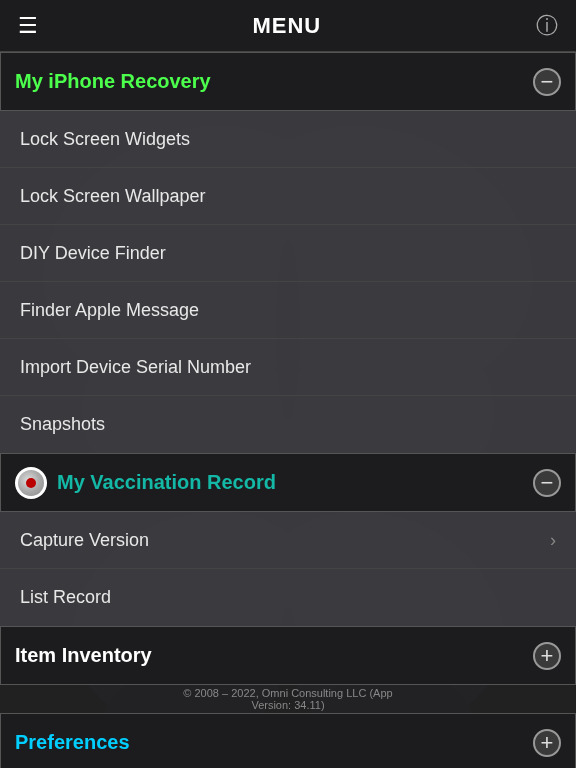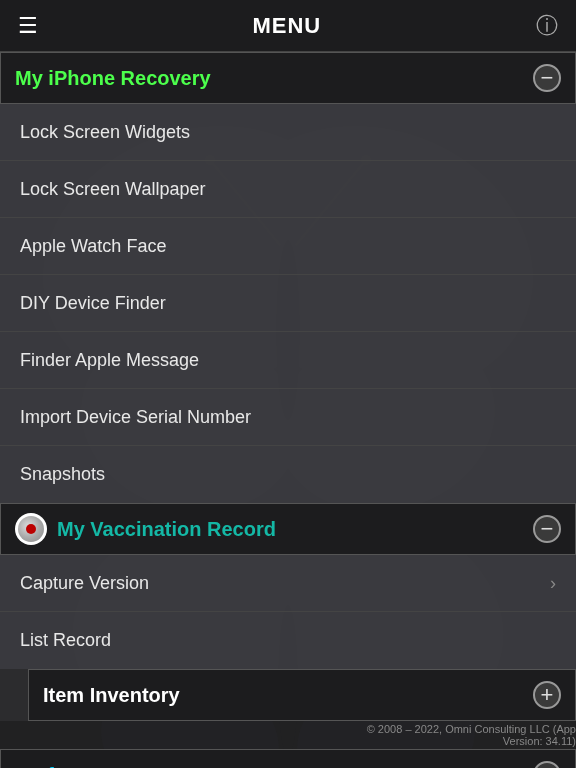--- a/index.html
+++ b/index.html
@@ -68,21 +68,21 @@
     }
 
     
     .section-header {
       display: flex;
       align-items: center;
       justify-content: space-between;
       background: #1c1c1e;
       border: 1.5px solid #555;
       padding: 0 14px;
-      height: 52px;
+      height: 59px;
     }
 
     .section-header-left {
       display: flex;
       align-items: center;
       gap: 10px;
     }
 
     .section-header .label {
       font-size: 20px;
@@ -224,23 +224,20 @@
   </div>
 
   <div>
     <div class="menu-item">
       <span class="item-label">Lock Screen Widgets</span>
     </div>
     <div class="menu-item">
       <span class="item-label">Lock Screen Wallpaper</span>
     </div>
     <div class="menu-item">
-      <span class="item-label">Apple Watch Face</span>
-    </div>
-    <div class="menu-item">
       <span class="item-label">DIY Device Finder</span>
     </div>
     <div class="menu-item">
       <span class="item-label">Finder Apple Message</span>
     </div>
     <div class="menu-item">
       <span class="item-label">Import Device Serial Number</span>
     </div>
     <div class="menu-item">
       <span class="item-label">Snapshots</span>
@@ -262,25 +259,25 @@
   <div>
     <div class="menu-item">
       <span class="item-label">Capture Version</span>
       <span class="chevron">›</span>
     </div>
     <div class="menu-item">
       <span class="item-label">List Record</span>
     </div>
   </div>
 
-  <div class="section-header" style="position:relative;margin-left:28px;">
+  <div class="section-header" style="position:relative;">
     <span class="label label-white">Item Inventory</span>
     <div class="section-btn plus">+</div>
   </div>
-  <div style="text-align:right; font-size:11px; color:#888; padding:2px 0; background:rgba(28,28,30,0.7); position:relative; z-index:1;">
+  <div style="text-align:center; font-size:11px; color:#888; padding:2px 0; background:rgba(28,28,30,0.7); position:relative; z-index:1;">
     <span>© 2008 – 2022, Omni Consulting LLC (App</span><br>
     <span>Version: 34.11)</span>
   </div>
 
   <div class="section-header">
     <span class="label label-cyan">Preferences</span>
     <div class="section-btn plus">+</div>
   </div>
 
 </div>

